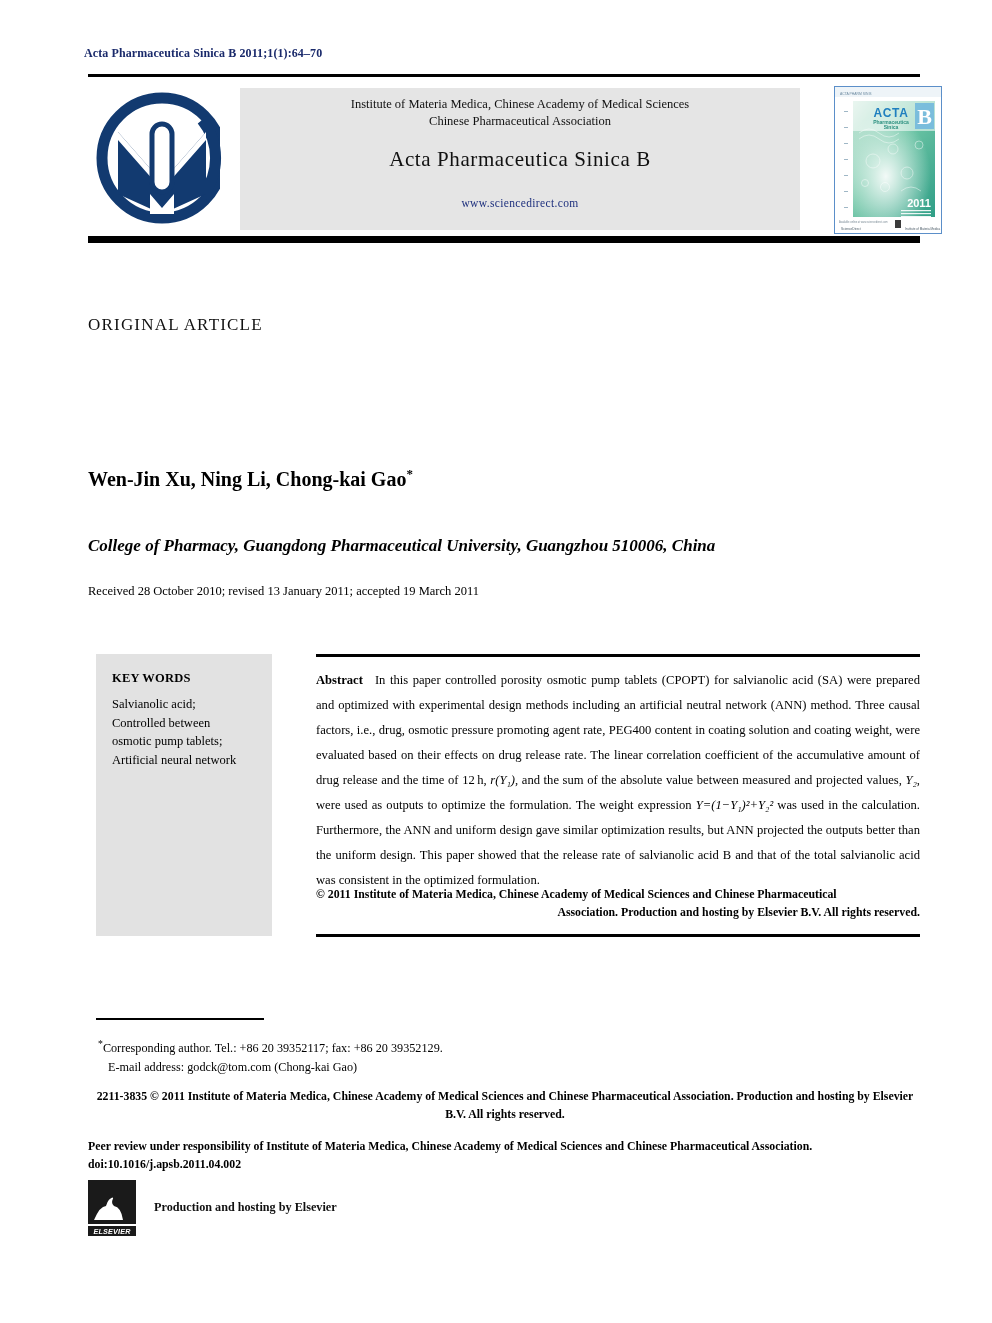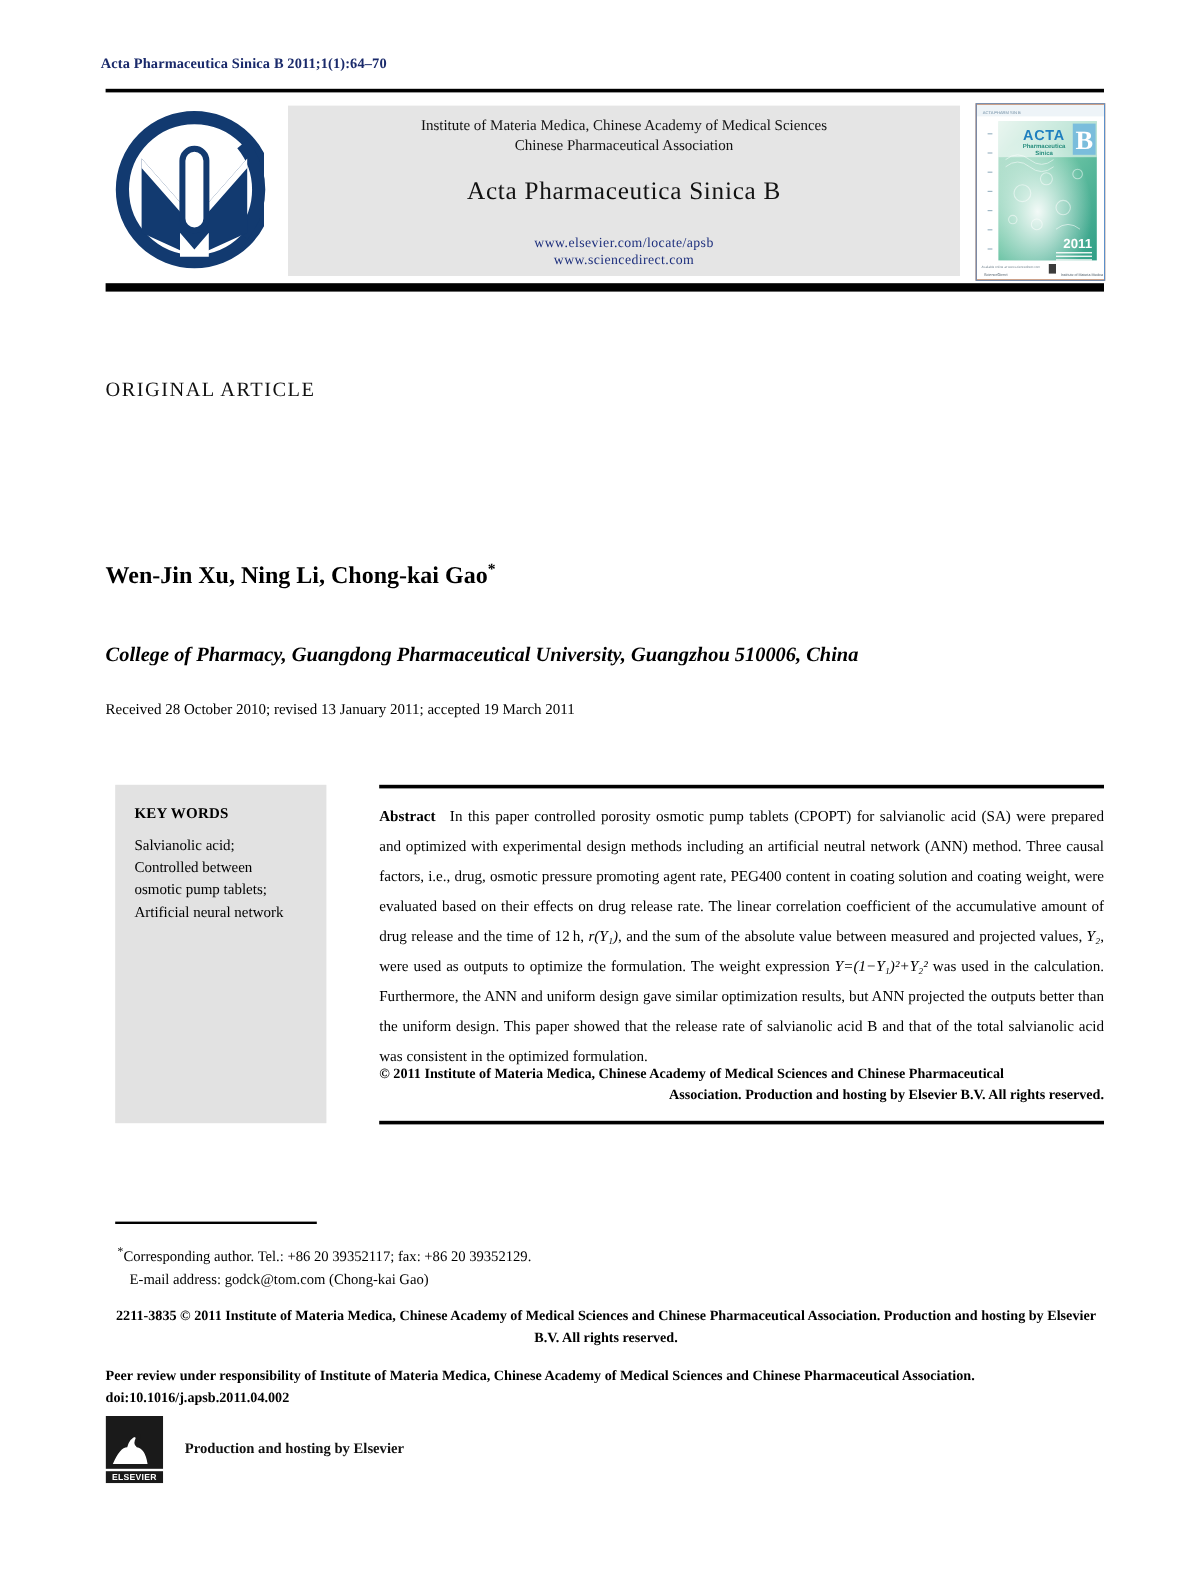--- a/index.html
+++ b/index.html
@@ -80,26 +80,26 @@
   }
   .mc-links {
     margin-top: 24px;
     font-size: 11.5px;
     line-height: 14px;
     color: #1d2f7d;
     letter-spacing: 0.35px;
   }
   .cover-thumb {
     position: absolute;
-    left: 725px;
+    left: 746px;
     top: 2px;
     width: 106px;
     height: 146px;
     border: 1.5px solid #5b8fc9;
-    background: #f97316;
+    background: #84cc16;
     overflow: hidden;
   }
   .rule-thick-bottom {
     position: absolute;
     left: 88px;
     top: 236px;
     width: 832px;
     height: 7px;
     background: #000;
   }
@@ -277,20 +277,21 @@
     left: 88px;
     top: 1180px;
     width: 400px;
     height: 62px;
   }
   .els-logo {
     position: absolute;
     left: 0; top: 0;
     width: 48px;
     height: 56px;
+    font-style: italic;
   }
   .els-caption {
     position: absolute;
     left: 66px;
     top: 20px;
     font-size: 12.2px;
     font-weight: bold;
     color: #111;
   }
 </style>
@@ -326,21 +327,20 @@
       </svg>
     </div>
 
     <div class="masthead-center">
       <div class="mc-society">
         <div>Institute of Materia Medica, Chinese Academy of Medical Sciences</div>
         <div>Chinese Pharmaceutical Association</div>
       </div>
       <div class="mc-title">Acta Pharmaceutica Sinica B</div>
       <div class="mc-links">
-        <div>www.elsevier.com/locate/apsb</div>
         <div>www.sciencedirect.com</div>
       </div>
     </div>
 
     <div class="cover-thumb">
       <svg viewBox="0 0 106 146" width="106" height="146" aria-hidden="true">
         <rect x="0" y="0" width="106" height="146" fill="#ffffff"></rect>
         <rect x="0" y="0" width="106" height="10" fill="#eef4f8"></rect>
         <text x="5" y="8" font-family="Liberation Sans, sans-serif" font-size="3.4" fill="#6c8aa0">ACTA PHARM SIN B</text>
 

